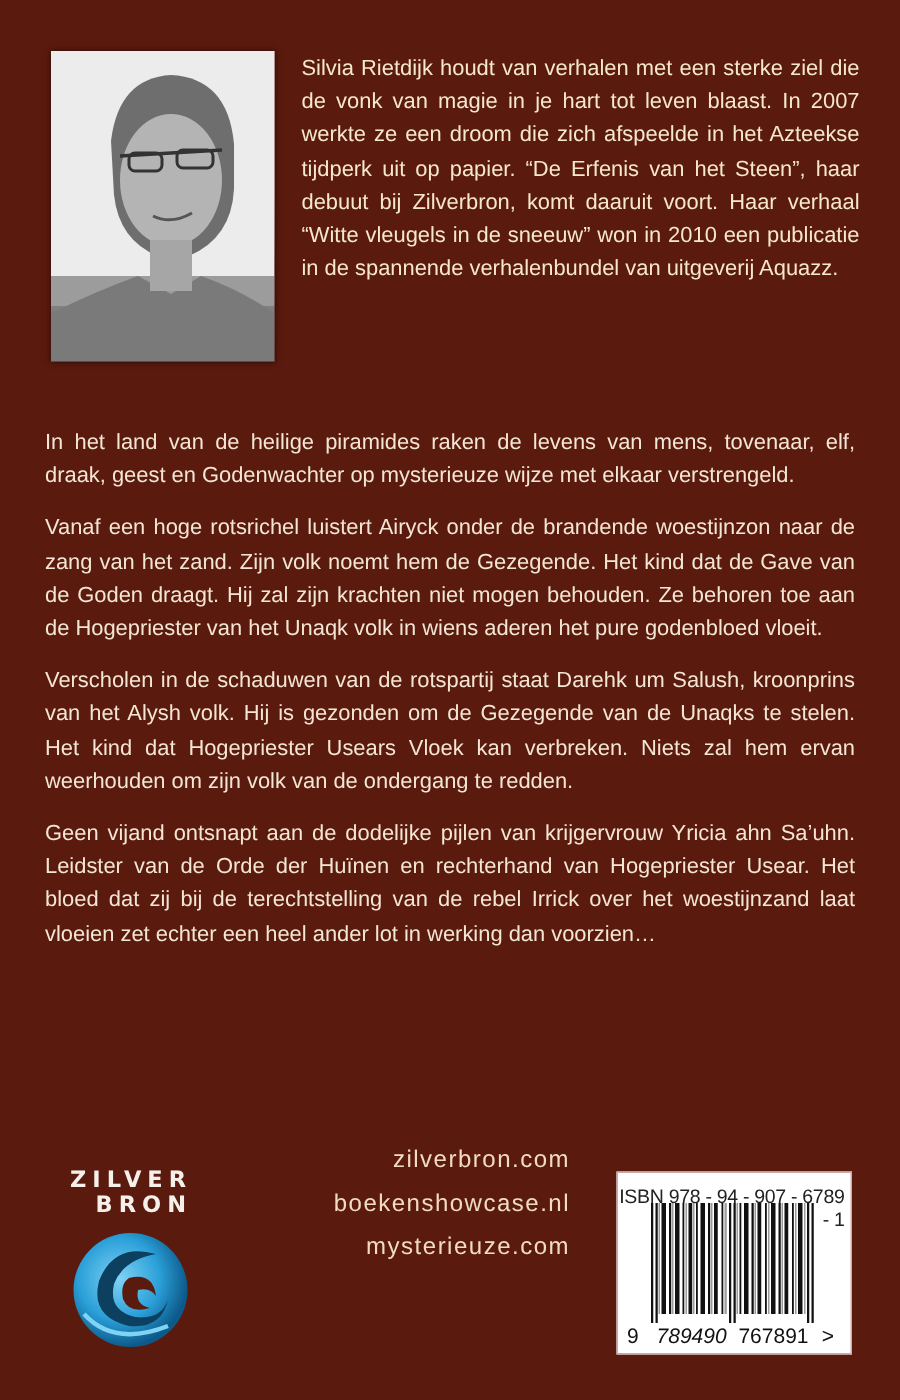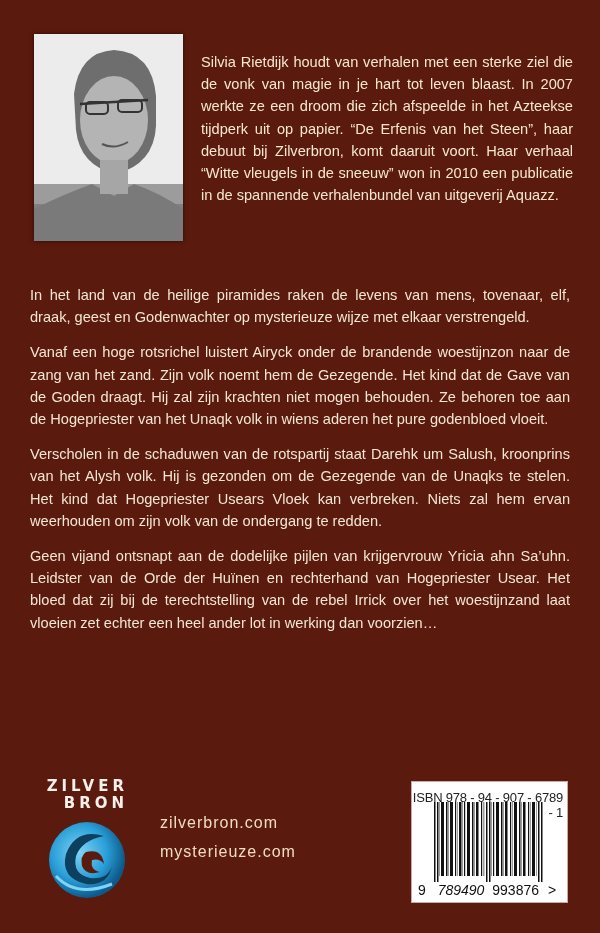--- a/index.html
+++ b/index.html
@@ -11,39 +11,39 @@
     position: relative;
   }
   .photo {
     position: absolute; left: 34px; top: 34px; width: 149px; height: 207px;
     background: linear-gradient(180deg, #f4f4f4 0%, #e8e8e8 45%, #b9b9b9 62%, #8a8a8a 75%, #6a6a6a 100%);
     box-shadow: 0 0 4px rgba(0,0,0,0.6);
     overflow: hidden;
   }
   .photo svg { width: 100%; height: 100%; display: block; }
   .bio {
-    position: absolute; left: 201px; top: 51px; width: 372px;
+    position: absolute; left: 201px; top: 35px; width: 372px;
     font-size: 14.6px; line-height: 22.2px; text-align: justify; margin: 0;
     color: #f6e7cf;
   }
   .blurb {
     position: absolute; left: 30px; top: 284px; width: 540px;
     font-size: 14.6px; line-height: 22.2px;
   }
   .blurb p { margin: 0 0 13px 0; text-align: justify; }
   .logo {
     position: absolute; left: 28px; top: 778px; width: 100px; text-align: right;
   }
   .logo .word {
     font-family: "DejaVu Sans", sans-serif; font-weight: bold;
     font-size: 15px; letter-spacing: 4px; color: #f5f0ea; line-height: 17px;
   }
   .logo svg { margin-top: 6px; }
   .links {
-    position: absolute; left: 160px; top: 808px; width: 220px; text-align: left;
+    position: absolute; left: 160px; top: 759px; width: 220px; text-align: right;
     font-size: 16px; letter-spacing: 1px; color: #f1dcc0; line-height: 29px;
   }
   .links div { cursor: pointer; }
   .barcode-box {
     position: absolute; left: 411px; top: 781px; width: 155px; height: 120px;
     background: #ffffff; border: 1px solid #caa;
   }
   .isbn {
     position: absolute; left: 0; right: 4px; top: 8px; text-align: right;
     font-size: 13px; color: #222; letter-spacing: -0.2px;
@@ -94,20 +94,21 @@
     </defs>
     <circle cx="41" cy="42" r="38" fill="url(#g1)"></circle>
     <path d="M58 18 Q30 10 20 36 Q14 60 40 66 Q62 68 66 48 Q62 62 44 60 Q26 56 30 38 Q36 22 58 18 Z" fill="#0d3f5e"></path>
     <path d="M40 34 Q56 30 58 46 Q54 40 46 42 Q44 52 54 54 Q40 58 36 48 Q34 38 40 34 Z" fill="#5a1a0e"></path>
     <path d="M10 58 Q30 80 66 66" stroke="#7fd3f5" stroke-width="3" fill="none"></path>
   </svg>
 </div>
 
 <div class="links">
   <div>zilverbron.com</div>
+  <div>boekenshowcase.nl</div>
   <div>mysterieuze.com</div>
 </div>
 
 <div class="barcode-box">
   <div class="isbn">ISBN 978 - 94 - 907 - 6789 - 1</div>
   <svg class="bars" viewBox="0 0 112 80" preserveAspectRatio="none">
     <g fill="#111">
       <rect x="0" y="0" width="1.5" height="80"></rect>
         <rect x="3" y="0" width="1.5" height="80"></rect>
       <rect x="7" y="0" width="3" height="74"></rect>
@@ -146,16 +147,16 @@
         <rect x="69" y="0" width="1" height="74"></rect>
       <rect x="78" y="0" width="1" height="74"></rect>
         <rect x="87" y="0" width="1" height="74"></rect>
       <rect x="96" y="0" width="1" height="74"></rect>
         <rect x="102" y="0" width="1" height="74"></rect>
     </g>
   </svg>
   <div class="digits">
     <span>9</span>
     <span style="margin-left:8px;font-style:italic;">789490</span>
-    <span style="margin-left:4px;">993876</span>
+    <span style="margin-left:4px;">767891</span>
     <span style="margin-left:5px;">&gt;</span>
   </div>
 </div>
 
 </body></html>

